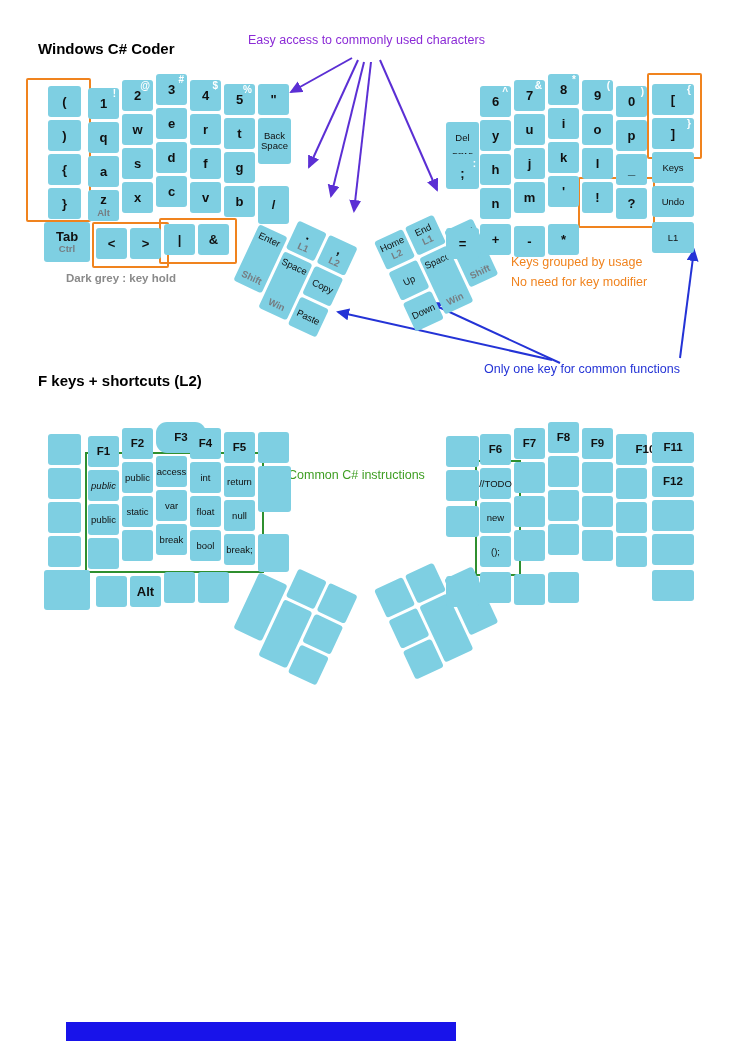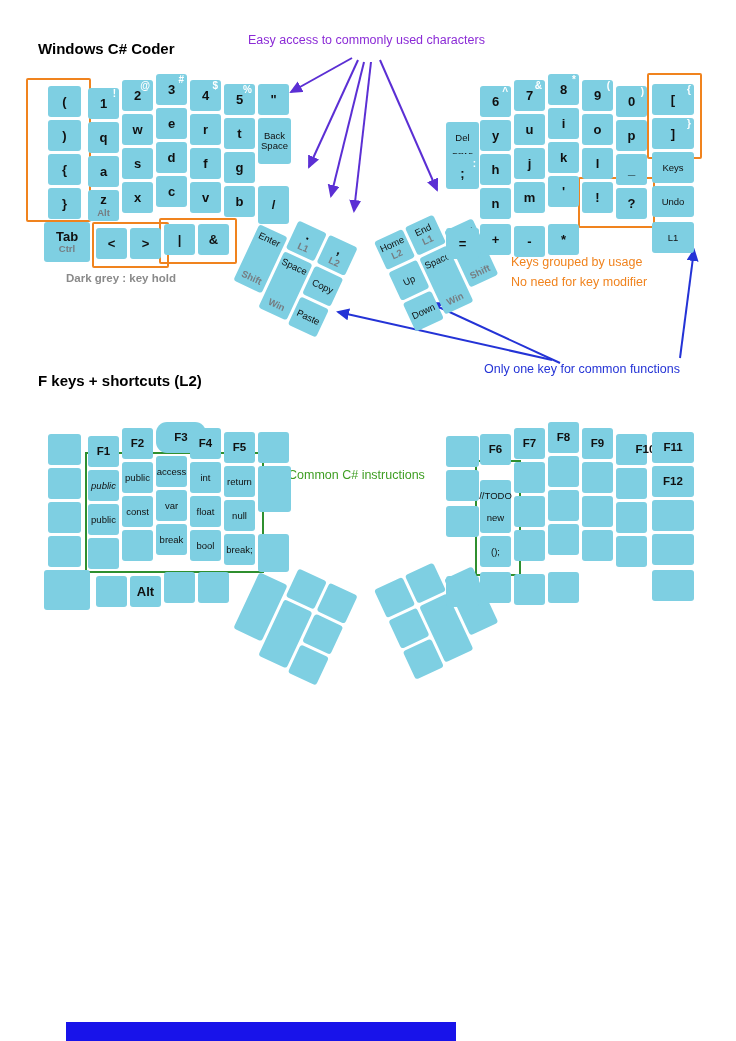--- a/index.html
+++ b/index.html
@@ -383,21 +383,21 @@
     </div>
     <div class="key word" style="left: 224px; top: 466px; width: 31px; height: 31px;">
       <span class="main">return</span>
     </div>
     <div class="key tall" style="left: 258px; top: 466px; width: 33px; height: 46px;"></div>
     <div class="key" style="left: 48px; top: 502px; width: 33px; height: 31px;"></div>
     <div class="key word" style="left: 88px; top: 504px; width: 31px; height: 31px;">
       <span class="main">public</span>
     </div>
     <div class="key word" style="left: 122px; top: 496px; width: 31px; height: 31px;">
-      <span class="main">const</span>
+      <span class="main">static</span>
     </div>
     <div class="key word" style="left: 156px; top: 490px; width: 31px; height: 31px;">
       <span class="main">var</span>
     </div>
     <div class="key word" style="left: 190px; top: 496px; width: 31px; height: 31px;">
       <span class="main">float</span>
     </div>
     <div class="key word" style="left: 224px; top: 500px; width: 31px; height: 31px;">
       <span class="main">null</span>
     </div>
@@ -434,21 +434,21 @@
     <div class="key fkey" style="left: 582px; top: 428px; width: 31px; height: 31px;">
       <span class="main">F9</span>
     </div>
     <div class="key fkey" style="left: 616px; top: 434px; width: 31px; height: 31px; padding-left: 28px;">
       <span class="main">F10</span>
     </div>
     <div class="key fkey" style="left: 652px; top: 432px; width: 42px; height: 31px;">
       <span class="main">F11</span>
     </div>
     <div class="key" style="left: 446px; top: 470px; width: 33px; height: 31px;"></div>
-    <div class="key word" style="left: 480px; top: 468px; width: 31px; height: 31px; margin-top: 12px;">
+    <div class="key word" style="left: 480px; top: 468px; width: 31px; height: 31px;">
       <span class="main">//TODO</span>
     </div>
     <div class="key" style="left: 514px; top: 462px; width: 31px; height: 31px;"></div>
     <div class="key" style="left: 548px; top: 456px; width: 31px; height: 31px;"></div>
     <div class="key" style="left: 582px; top: 462px; width: 31px; height: 31px;"></div>
     <div class="key" style="left: 616px; top: 468px; width: 31px; height: 31px;"></div>
     <div class="key fkey" style="left: 652px; top: 466px; width: 42px; height: 31px;">
       <span class="main">F12</span>
     </div>
     <div class="key" style="left: 446px; top: 506px; width: 33px; height: 31px;"></div>

